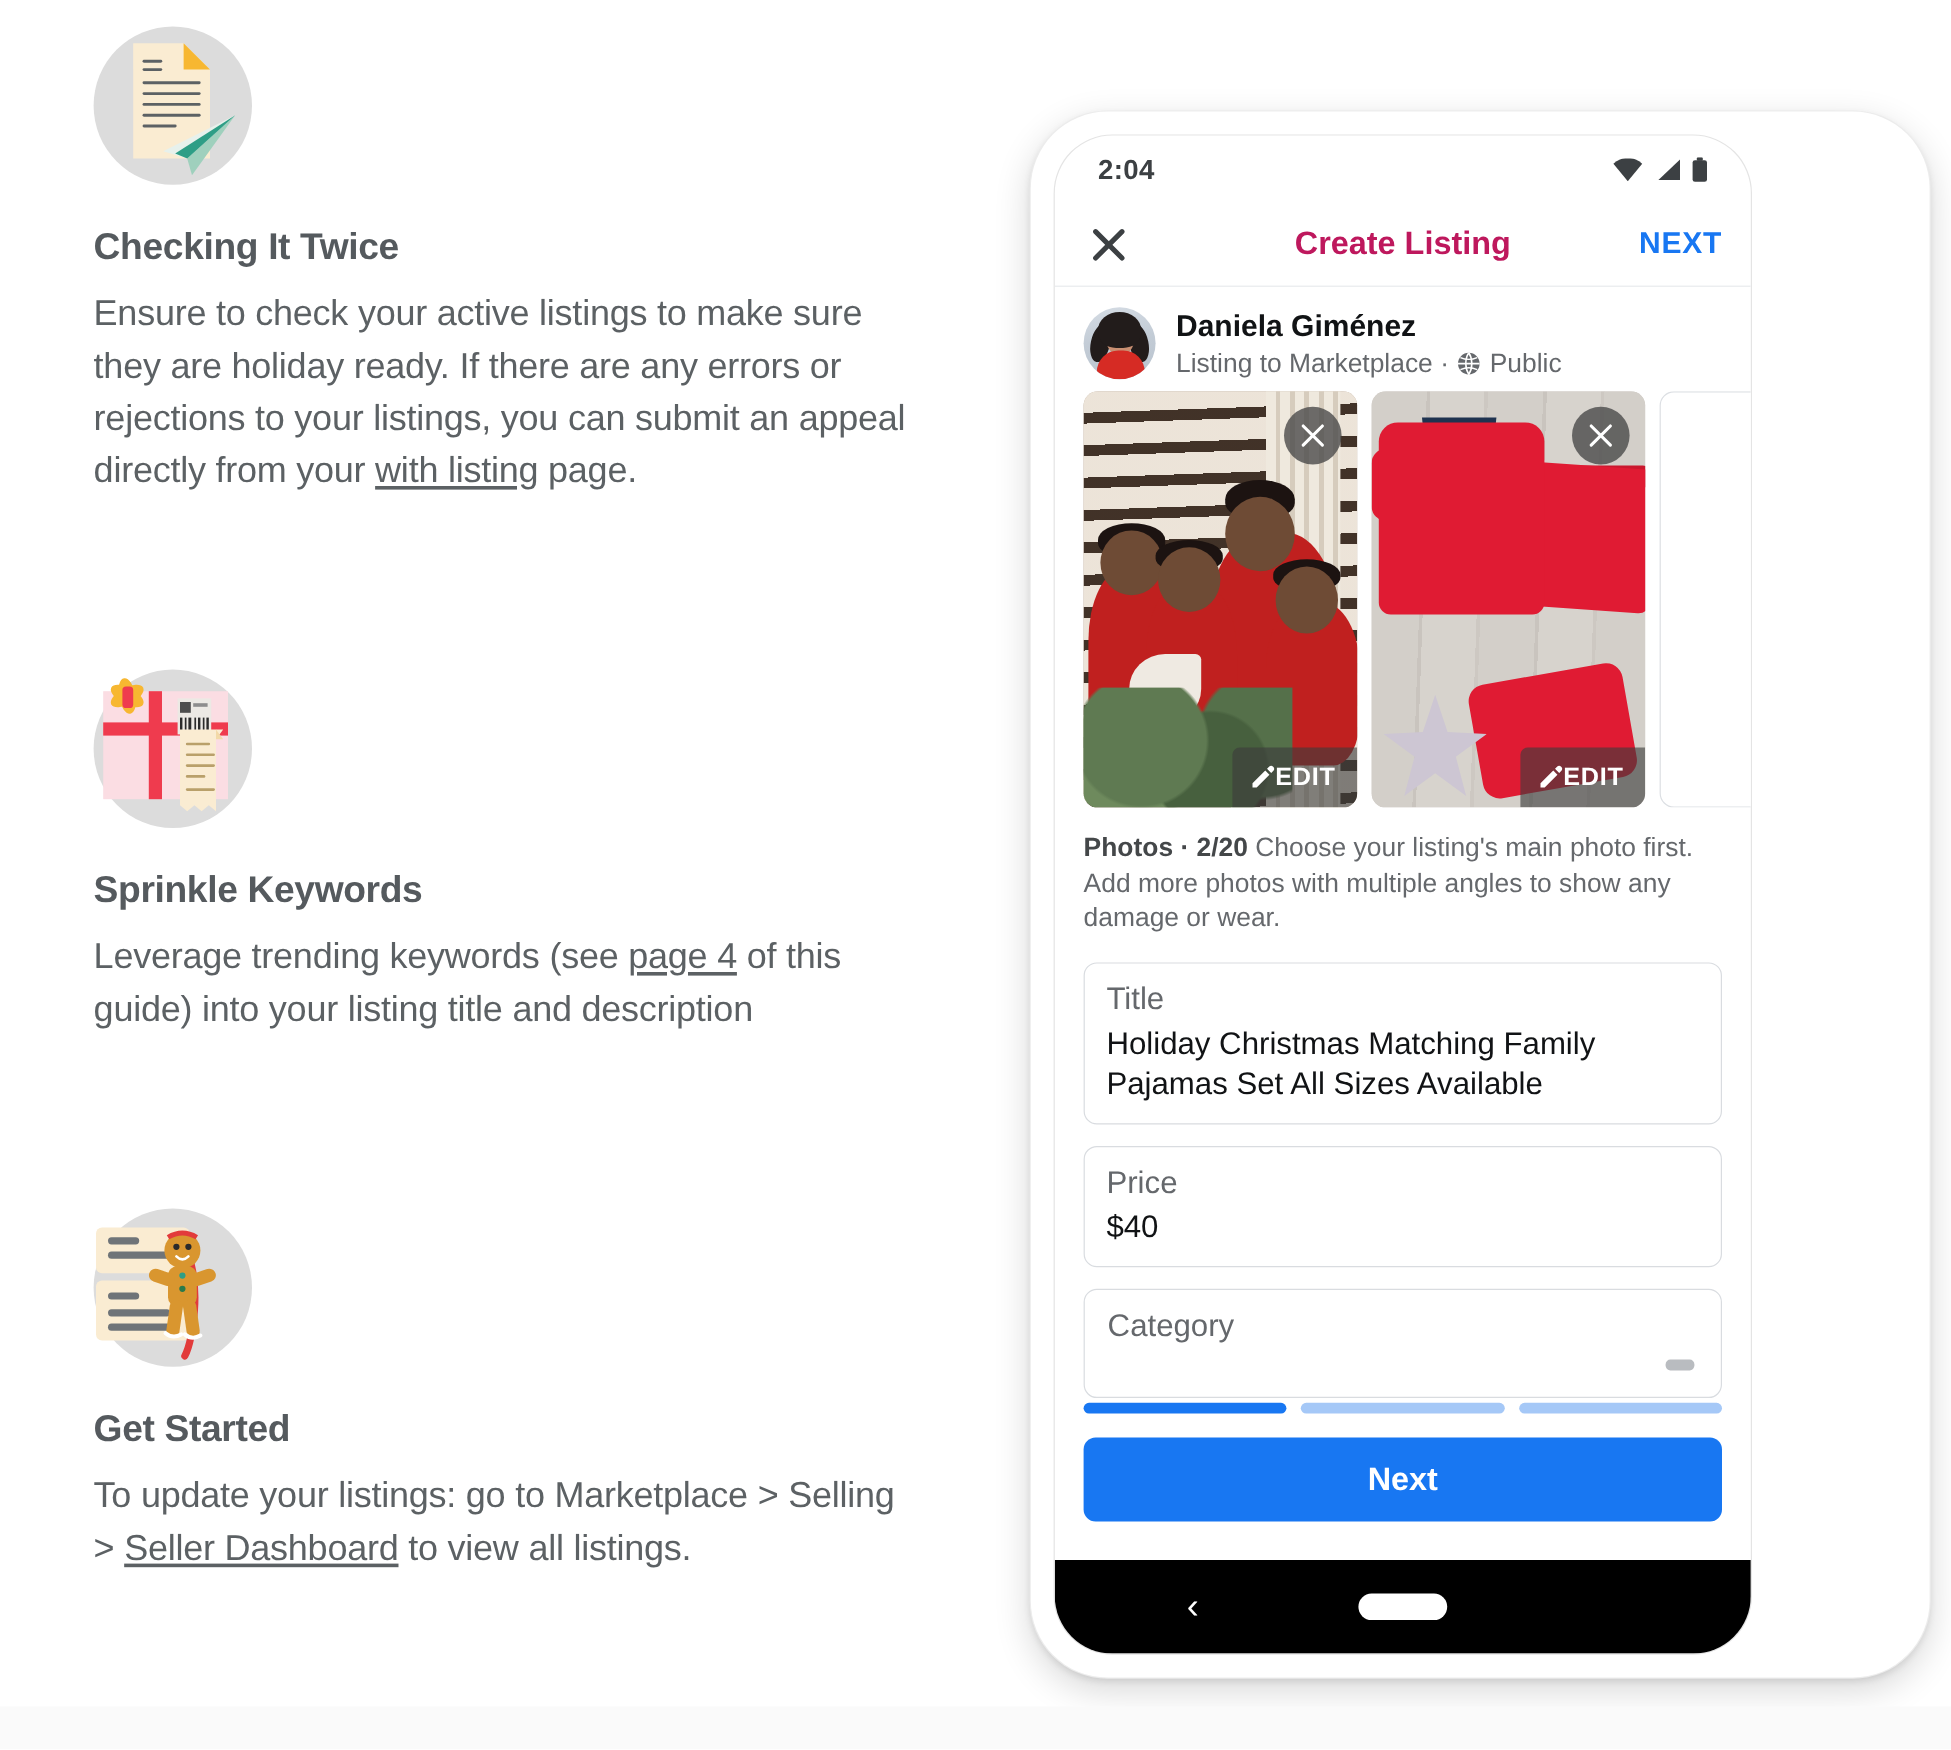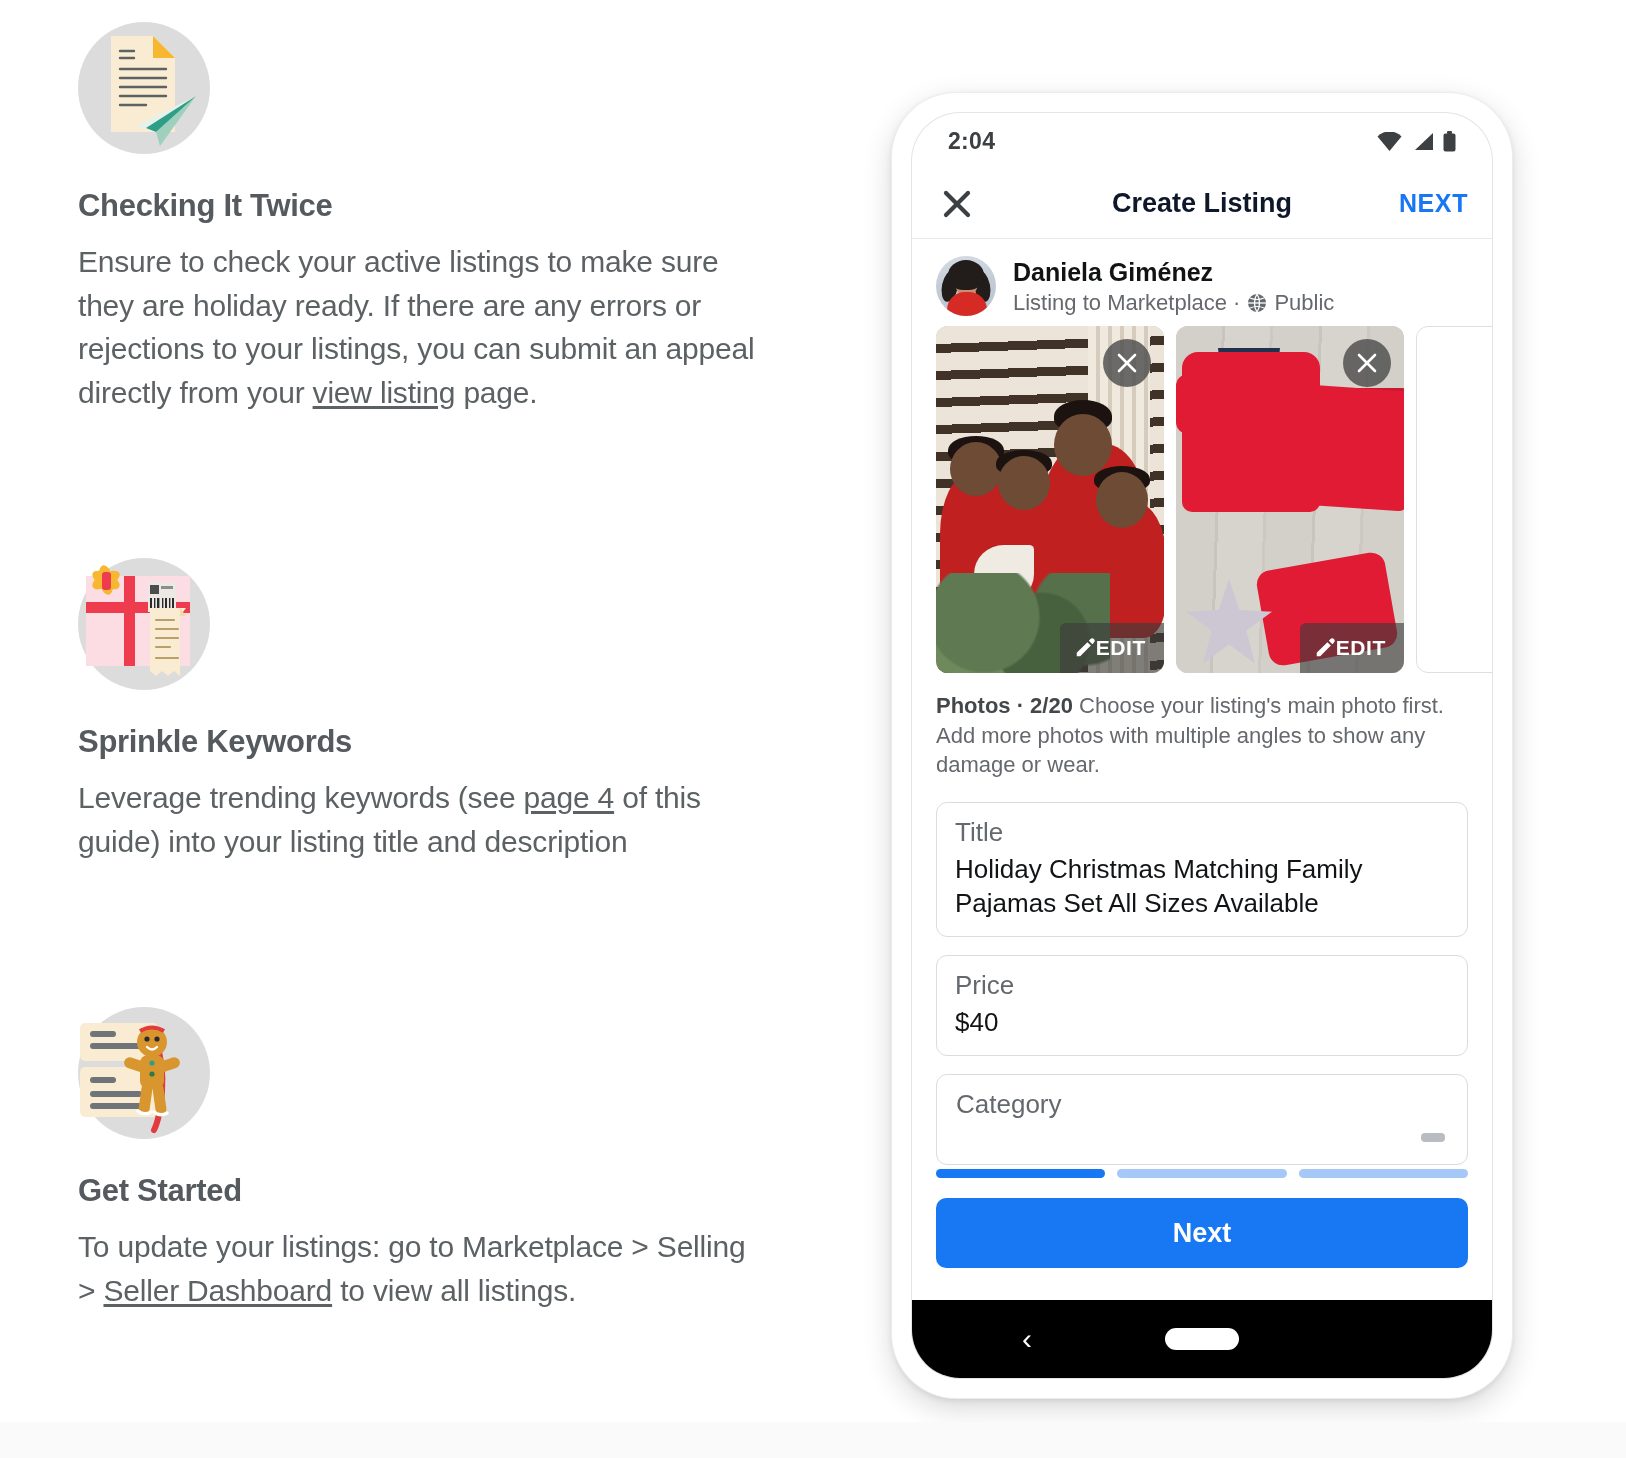--- a/index.html
+++ b/index.html
@@ -30,22 +30,22 @@
     letter-spacing: -0.3px; margin-top: 30px;
   }
   .tip-body {
     font-size: 30px; color: #5c6164; line-height: 1.45; margin-top: 16px;
     letter-spacing: -0.2px;
   }
   .tip-body .lnk { text-decoration: underline; text-underline-offset: 3px; }
 
   
   .phone {
-    position: absolute; left: 892px; top: 93px;
-    width: 620px; height: 1305px;
+    position: absolute; left: 859px; top: 93px;
+    width: 749px; height: 1305px;
     background: #ffffff;
     border-radius: 64px;
     box-shadow: 0 0 0 1px #ececec, 0 10px 30px rgba(0,0,0,0.16), 0 2px 6px rgba(0,0,0,0.10);
   }
   .phone-inner {
     position: absolute; left: 20px; top: 20px;
     width: 580px; height: 1265px;
     background: #ffffff;
     border-radius: 48px;
     overflow: hidden;
@@ -61,21 +61,21 @@
   .status-icons { display: flex; align-items: center; gap: 9px; }
 
   
   .app-bar {
     height: 70px; flex: 0 0 70px; display: flex; align-items: center;
     padding: 0 24px; border-bottom: 1px solid #e8eaed; position: relative;
   }
   .close-x { width: 42px; height: 42px; display: flex; align-items: center; justify-content: center; cursor: pointer; }
   .app-title {
     position: absolute; left: 0; right: 0; text-align: center;
-    font-size: 27px; font-weight: bold; color: #0f172a; pointer-events: none;
+    font-size: 27px; font-weight: bold; color: #be185d; pointer-events: none;
   }
   .next-link {
     margin-left: auto; font-size: 25px; font-weight: bold; color: #1877f2;
     letter-spacing: 0.6px; z-index: 2; cursor: pointer;
   }
 
   
   .author-row { display: flex; align-items: center; gap: 17px; padding: 17px 24px 10px 24px; }
   .avatar {
     width: 60px; height: 60px; border-radius: 50%; overflow: hidden; flex: 0 0 60px;
@@ -216,21 +216,21 @@
             <line x1="42" y1="65" x2="88" y2="65"></line>
             <line x1="42" y1="74" x2="88" y2="74"></line>
             <line x1="42" y1="83" x2="68" y2="83"></line>
           </g>
           <path d="M118 74 L58 104 L78 110 z" fill="#e7f1ec"></path>
           <path d="M118 74 L78 110 L82 124 z" fill="#9fd0bd"></path>
           <path d="M118 74 L68 106 L78 110 z" fill="#2e9e86"></path>
         </svg>
       </div>
       <div class="tip-title">Checking It Twice</div>
-      <div class="tip-body"><span>Ensure to check your active listings to make sure they are holiday ready. If there are any errors or rejections to your listings, you can submit an appeal directly from your </span><span class="lnk">view listing</span><span> page.</span></div>
+      <div class="tip-body"><span>Ensure to check your active listings to make sure they are holiday ready. If there are any errors or rejections to your listings, you can submit an appeal directly from your </span><span class="lnk">with listing</span><span> page.</span></div>
     </div>
 
     <div class="tip-block" style="top:558px;">
       <div class="tip-icon">
         <div class="blob"></div>
         <svg width="136" height="136" viewBox="0 0 136 136" style="position:absolute;left:0;top:0;">
           <rect x="8" y="18" width="104" height="90" fill="#fbdde3"></rect>
           <rect x="8" y="44" width="104" height="11" fill="#ef3b4e"></rect>
           <rect x="46" y="18" width="11" height="90" fill="#ef3b4e"></rect>
           <g fill="#f7b731">

